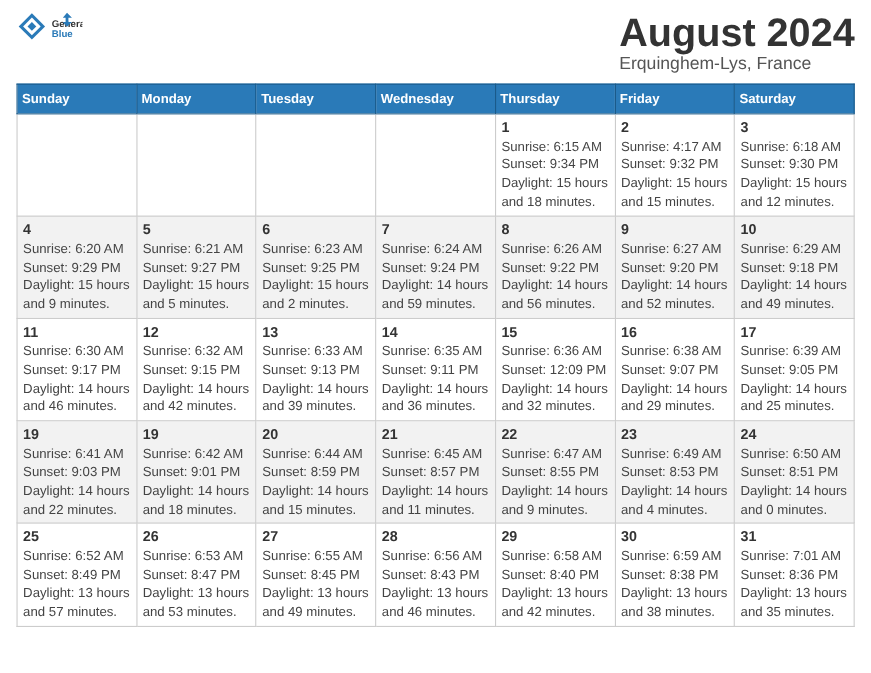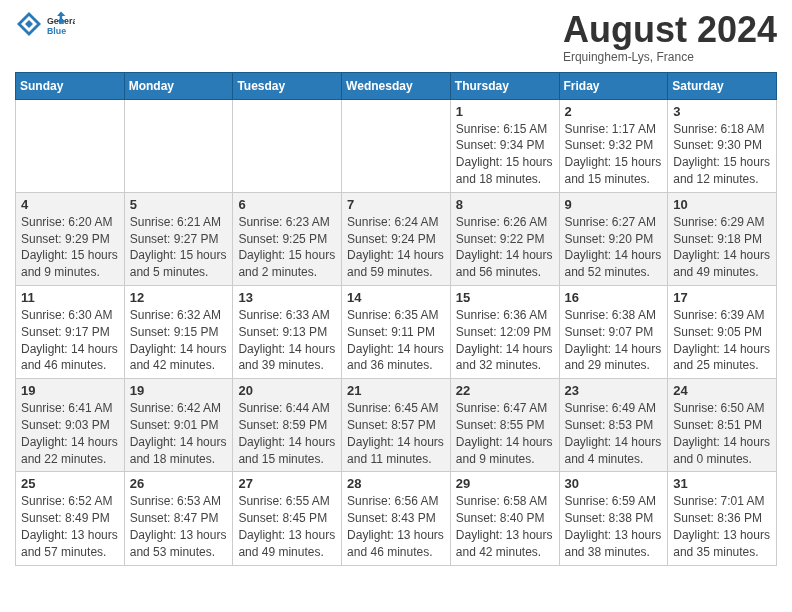--- a/index.html
+++ b/index.html
@@ -28,21 +28,21 @@
     .title-area {
       text-align: left;
     }
     .month-title {
       font-size: 36px;
       font-weight: bold;
       color: #333;
       line-height: 1.1;
     }
     .location-title {
-      font-size: 12px;
+      font-size: 16px;
       color: #555;
     }
     table {
       width: 100%;
       border-collapse: collapse;
       table-layout: fixed;
     }
     thead tr th {
       background-color: #2a7ab8;
       color: white;
@@ -132,21 +132,21 @@
           <div class="day-info">
             <div>Sunrise: 6:15 AM</div>
             <div>Sunset: 9:34 PM</div>
             <div>Daylight: 15 hours</div>
             <div>and 18 minutes.</div>
           </div>
         </td>
         <td>
           <span class="day-number">2</span>
           <div class="day-info">
-            <div>Sunrise: 1:17 AM</div>
+            <div>Sunrise: 4:17 AM</div>
             <div>Sunset: 9:32 PM</div>
             <div>Daylight: 15 hours</div>
             <div>and 15 minutes.</div>
           </div>
         </td>
         <td>
           <span class="day-number">3</span>
           <div class="day-info">
             <div>Sunrise: 6:18 AM</div>
             <div>Sunset: 9:30 PM</div>

